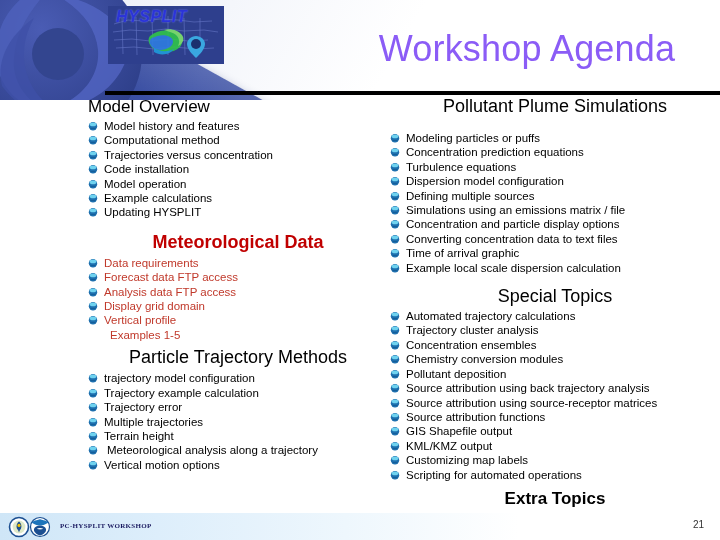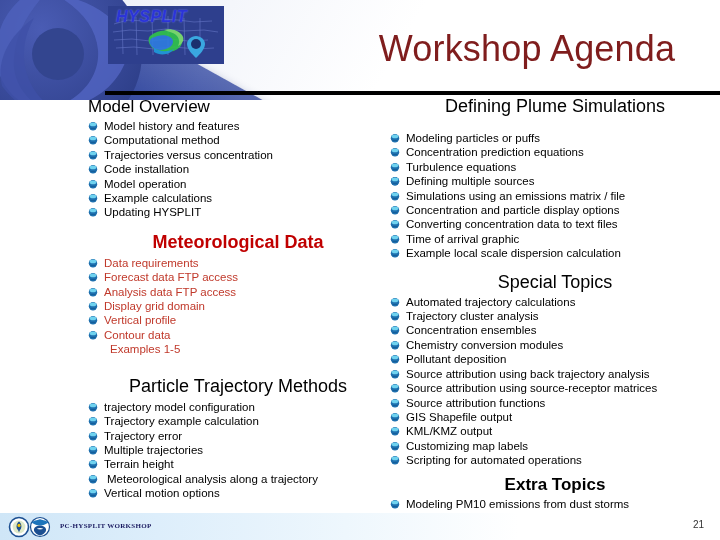--- a/index.html
+++ b/index.html
@@ -40,21 +40,21 @@
   #hysplit-wordmark{
     position:absolute;left:8px;top:2px;
     font-size:16px;font-weight:bold;font-style:italic;
     color:#2b34d8;letter-spacing:.5px;
     text-shadow:0 0 2px #6f7bff;
     font-family:"Liberation Sans", sans-serif;
   }
   
   #page-title{
     position:absolute;left:352px;top:28px;width:350px;
-    font-size:36px;color:#7f1d1d;letter-spacing:.2px;
+    font-size:36px;color:#8b5cf6;letter-spacing:.2px;
     text-align:center;white-space:nowrap;
   }
   #title-rule{
     position:absolute;left:105px;top:91px;width:615px;height:4px;background:#000;
   }
   
   #content{position:absolute;left:0;top:96px;width:720px;height:410px;}
   .column{position:absolute;top:0;}
   #left-column{left:88px;width:300px;}
   #right-column{left:390px;width:330px;}
@@ -213,30 +213,25 @@
         <li><svg class="bullet-globe" viewBox="0 0 10 10">
               <circle cx="5" cy="5.2" r="4.2" fill="#1d6fae"></circle>
               <ellipse cx="5" cy="3.4" rx="3.4" ry="1.8" fill="#6fd2ef"></ellipse>
               <path d="M1.3 6.4 Q5 8.6 8.7 6.4 Q5 9.6 1.3 6.4Z" fill="#0d4f86"></path>
             </svg><span>Display grid domain</span></li>
         <li><svg class="bullet-globe" viewBox="0 0 10 10">
               <circle cx="5" cy="5.2" r="4.2" fill="#1d6fae"></circle>
               <ellipse cx="5" cy="3.4" rx="3.4" ry="1.8" fill="#6fd2ef"></ellipse>
               <path d="M1.3 6.4 Q5 8.6 8.7 6.4 Q5 9.6 1.3 6.4Z" fill="#0d4f86"></path>
             </svg><span>Vertical profile</span></li>
-        <li><svg class="bullet-globe" viewBox="0 0 10 10">
-              <circle cx="5" cy="5.2" r="4.2" fill="#1d6fae"></circle>
-              <ellipse cx="5" cy="3.4" rx="3.4" ry="1.8" fill="#6fd2ef"></ellipse>
-              <path d="M1.3 6.4 Q5 8.6 8.7 6.4 Q5 9.6 1.3 6.4Z" fill="#0d4f86"></path>
-            </svg><span>Contour data</span></li>
         <li class="sub"><span>Examples 1-5</span></li>
       </ul>
     </div>
 
-    <div class="section" style="margin-top:19px;">
+    <div class="section" style="margin-top:5px;">
       <div class="section-heading center" style="font-size:18px;">Particle Trajectory Methods</div>
       <ul class="bullets indent-12" style="margin-top:3px;">
         <li><svg class="bullet-globe" viewBox="0 0 10 10">
               <circle cx="5" cy="5.2" r="4.2" fill="#1d6fae"></circle>
               <ellipse cx="5" cy="3.4" rx="3.4" ry="1.8" fill="#6fd2ef"></ellipse>
               <path d="M1.3 6.4 Q5 8.6 8.7 6.4 Q5 9.6 1.3 6.4Z" fill="#0d4f86"></path>
             </svg><span>trajectory model configuration</span></li>
         <li><svg class="bullet-globe" viewBox="0 0 10 10">
               <circle cx="5" cy="5.2" r="4.2" fill="#1d6fae"></circle>
               <ellipse cx="5" cy="3.4" rx="3.4" ry="1.8" fill="#6fd2ef"></ellipse>
@@ -267,42 +262,42 @@
               <ellipse cx="5" cy="3.4" rx="3.4" ry="1.8" fill="#6fd2ef"></ellipse>
               <path d="M1.3 6.4 Q5 8.6 8.7 6.4 Q5 9.6 1.3 6.4Z" fill="#0d4f86"></path>
             </svg><span>Vertical motion options</span></li>
       </ul>
     </div>
   </div>
 
   <div class="column" id="right-column">
 
     <div class="section" style="margin-top:0;">
-      <div class="section-heading center" style="font-size:18px;">Defining Plume Simulations</div>
+      <div class="section-heading center" style="font-size:18px;">Pollutant Plume Simulations</div>
       <ul class="bullets indent-8" style="margin-top:14px;">
         <li><svg class="bullet-globe" viewBox="0 0 10 10">
               <circle cx="5" cy="5.2" r="4.2" fill="#1d6fae"></circle>
               <ellipse cx="5" cy="3.4" rx="3.4" ry="1.8" fill="#6fd2ef"></ellipse>
               <path d="M1.3 6.4 Q5 8.6 8.7 6.4 Q5 9.6 1.3 6.4Z" fill="#0d4f86"></path>
             </svg><span>Modeling particles or puffs</span></li>
         <li><svg class="bullet-globe" viewBox="0 0 10 10">
               <circle cx="5" cy="5.2" r="4.2" fill="#1d6fae"></circle>
               <ellipse cx="5" cy="3.4" rx="3.4" ry="1.8" fill="#6fd2ef"></ellipse>
               <path d="M1.3 6.4 Q5 8.6 8.7 6.4 Q5 9.6 1.3 6.4Z" fill="#0d4f86"></path>
             </svg><span>Concentration prediction equations</span></li>
         <li><svg class="bullet-globe" viewBox="0 0 10 10">
               <circle cx="5" cy="5.2" r="4.2" fill="#1d6fae"></circle>
               <ellipse cx="5" cy="3.4" rx="3.4" ry="1.8" fill="#6fd2ef"></ellipse>
               <path d="M1.3 6.4 Q5 8.6 8.7 6.4 Q5 9.6 1.3 6.4Z" fill="#0d4f86"></path>
             </svg><span>Turbulence equations</span></li>
         <li><svg class="bullet-globe" viewBox="0 0 10 10">
               <circle cx="5" cy="5.2" r="4.2" fill="#1d6fae"></circle>
               <ellipse cx="5" cy="3.4" rx="3.4" ry="1.8" fill="#6fd2ef"></ellipse>
               <path d="M1.3 6.4 Q5 8.6 8.7 6.4 Q5 9.6 1.3 6.4Z" fill="#0d4f86"></path>
-            </svg></li>
+            </svg><span>Dispersion model configuration</span></li>
         <li><svg class="bullet-globe" viewBox="0 0 10 10">
               <circle cx="5" cy="5.2" r="4.2" fill="#1d6fae"></circle>
               <ellipse cx="5" cy="3.4" rx="3.4" ry="1.8" fill="#6fd2ef"></ellipse>
               <path d="M1.3 6.4 Q5 8.6 8.7 6.4 Q5 9.6 1.3 6.4Z" fill="#0d4f86"></path>
             </svg><span>Defining multiple sources</span></li>
         <li><svg class="bullet-globe" viewBox="0 0 10 10">
               <circle cx="5" cy="5.2" r="4.2" fill="#1d6fae"></circle>
               <ellipse cx="5" cy="3.4" rx="3.4" ry="1.8" fill="#6fd2ef"></ellipse>
               <path d="M1.3 6.4 Q5 8.6 8.7 6.4 Q5 9.6 1.3 6.4Z" fill="#0d4f86"></path>
             </svg><span>Simulations using an emissions matrix / file</span></li>

